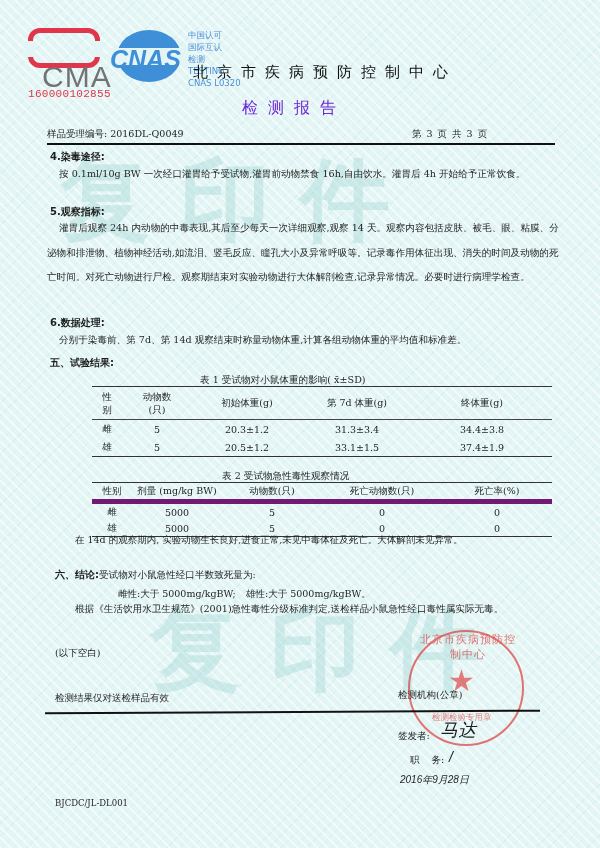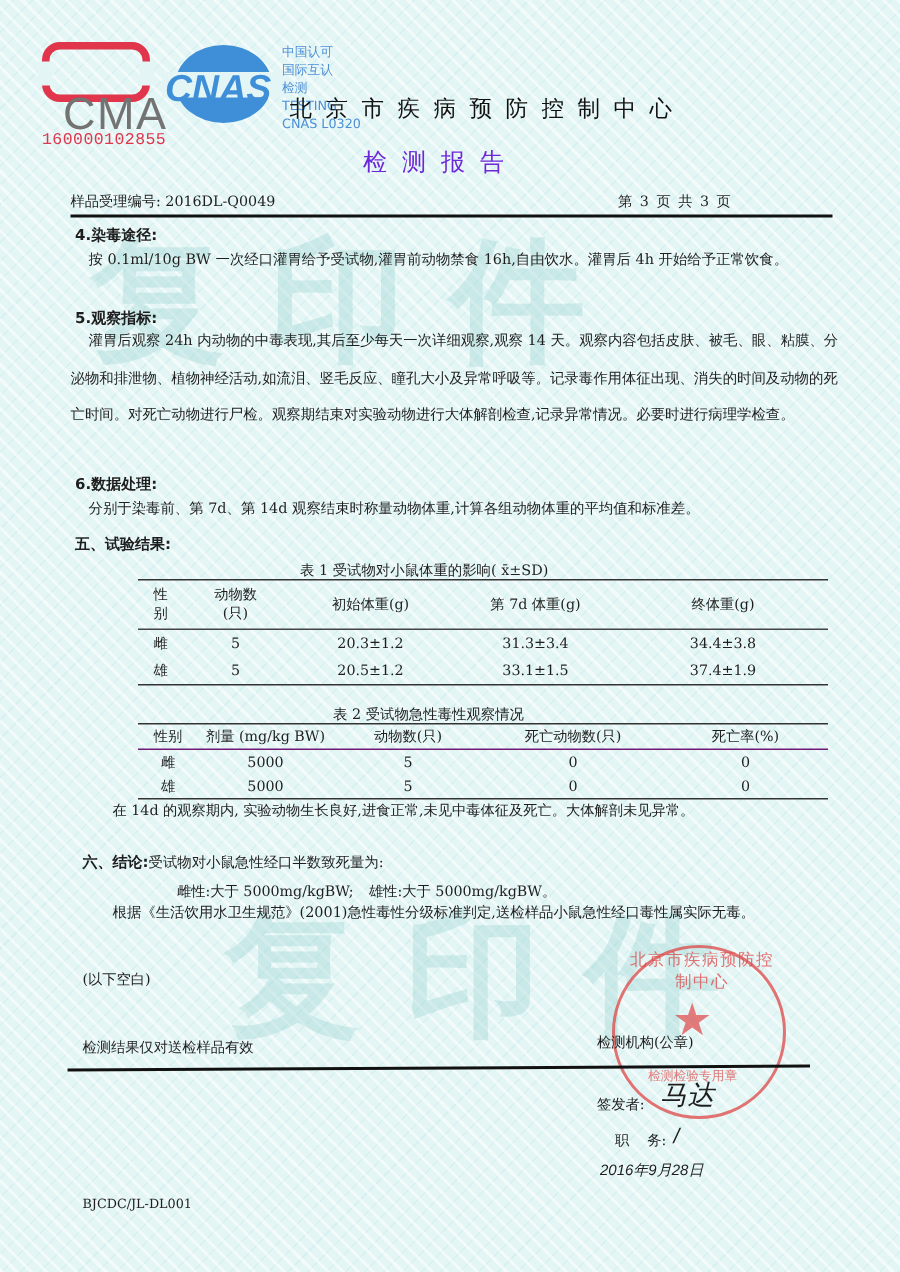--- a/index.html
+++ b/index.html
@@ -52,21 +52,21 @@
   .sec { position: absolute; font-size: 10px; font-family: "DejaVu Sans", sans-serif; font-weight: bold; }
   .para { position: absolute; font-size: 9.6px; line-height: 24.5px; left: 47px; width: 518px; text-indent: 20px; }
   table { border-collapse: collapse; font-size: 9.5px; }
   td, th { font-weight: normal; padding: 0; }
   .tcap { position: absolute; font-size: 9.6px; }
   .t1 { position: absolute; left: 92px; top: 386px; width: 460px; border-top: 1.5px solid #333; border-bottom: 1.5px solid #333; }
   .t1 td { height: 18px; text-align: center; }
   .t1 .hdr td { border-bottom: 1px solid #444; }
   .t2 { position: absolute; left: 92px; top: 482px; width: 460px; border-top: 1.5px solid #333; border-bottom: 1.5px solid #333; }
   .t2 td { height: 16px; text-align: center; }
-  .t2 .hdr td { border-bottom: 1px solid #701a75; margin-top: 40px; }
+  .t2 .hdr td { border-bottom: 5px solid #701a75; margin-top: 40px; }
   .stamp {
     position: absolute; left: 408px; top: 630px; width: 116px; height: 116px; border-radius: 50%;
     border: 2px solid rgba(222, 70, 70, 0.75); box-sizing: border-box;
   }
   .stamp-star { position: absolute; left: 448px; top: 666px; font-size: 30px; color: rgba(222, 70, 70, 0.7); line-height: 1; }
   .stamp-arc { position: absolute; left: 418px; top: 632px; width: 100px; text-align: center; font-size: 11px; color: rgba(222,70,70,0.75); font-family: "DejaVu Sans", sans-serif; letter-spacing: 1px; }
   .stamp-sub { position: absolute; left: 432px; top: 712px; font-size: 8.5px; color: rgba(222,70,70,0.7); font-family: "DejaVu Sans", sans-serif; }
   .small { font-size: 9.5px; position: absolute; }
   .hand { font-family: Liberation Sans, sans-serif; font-style: italic; position: absolute; }
 </style>

